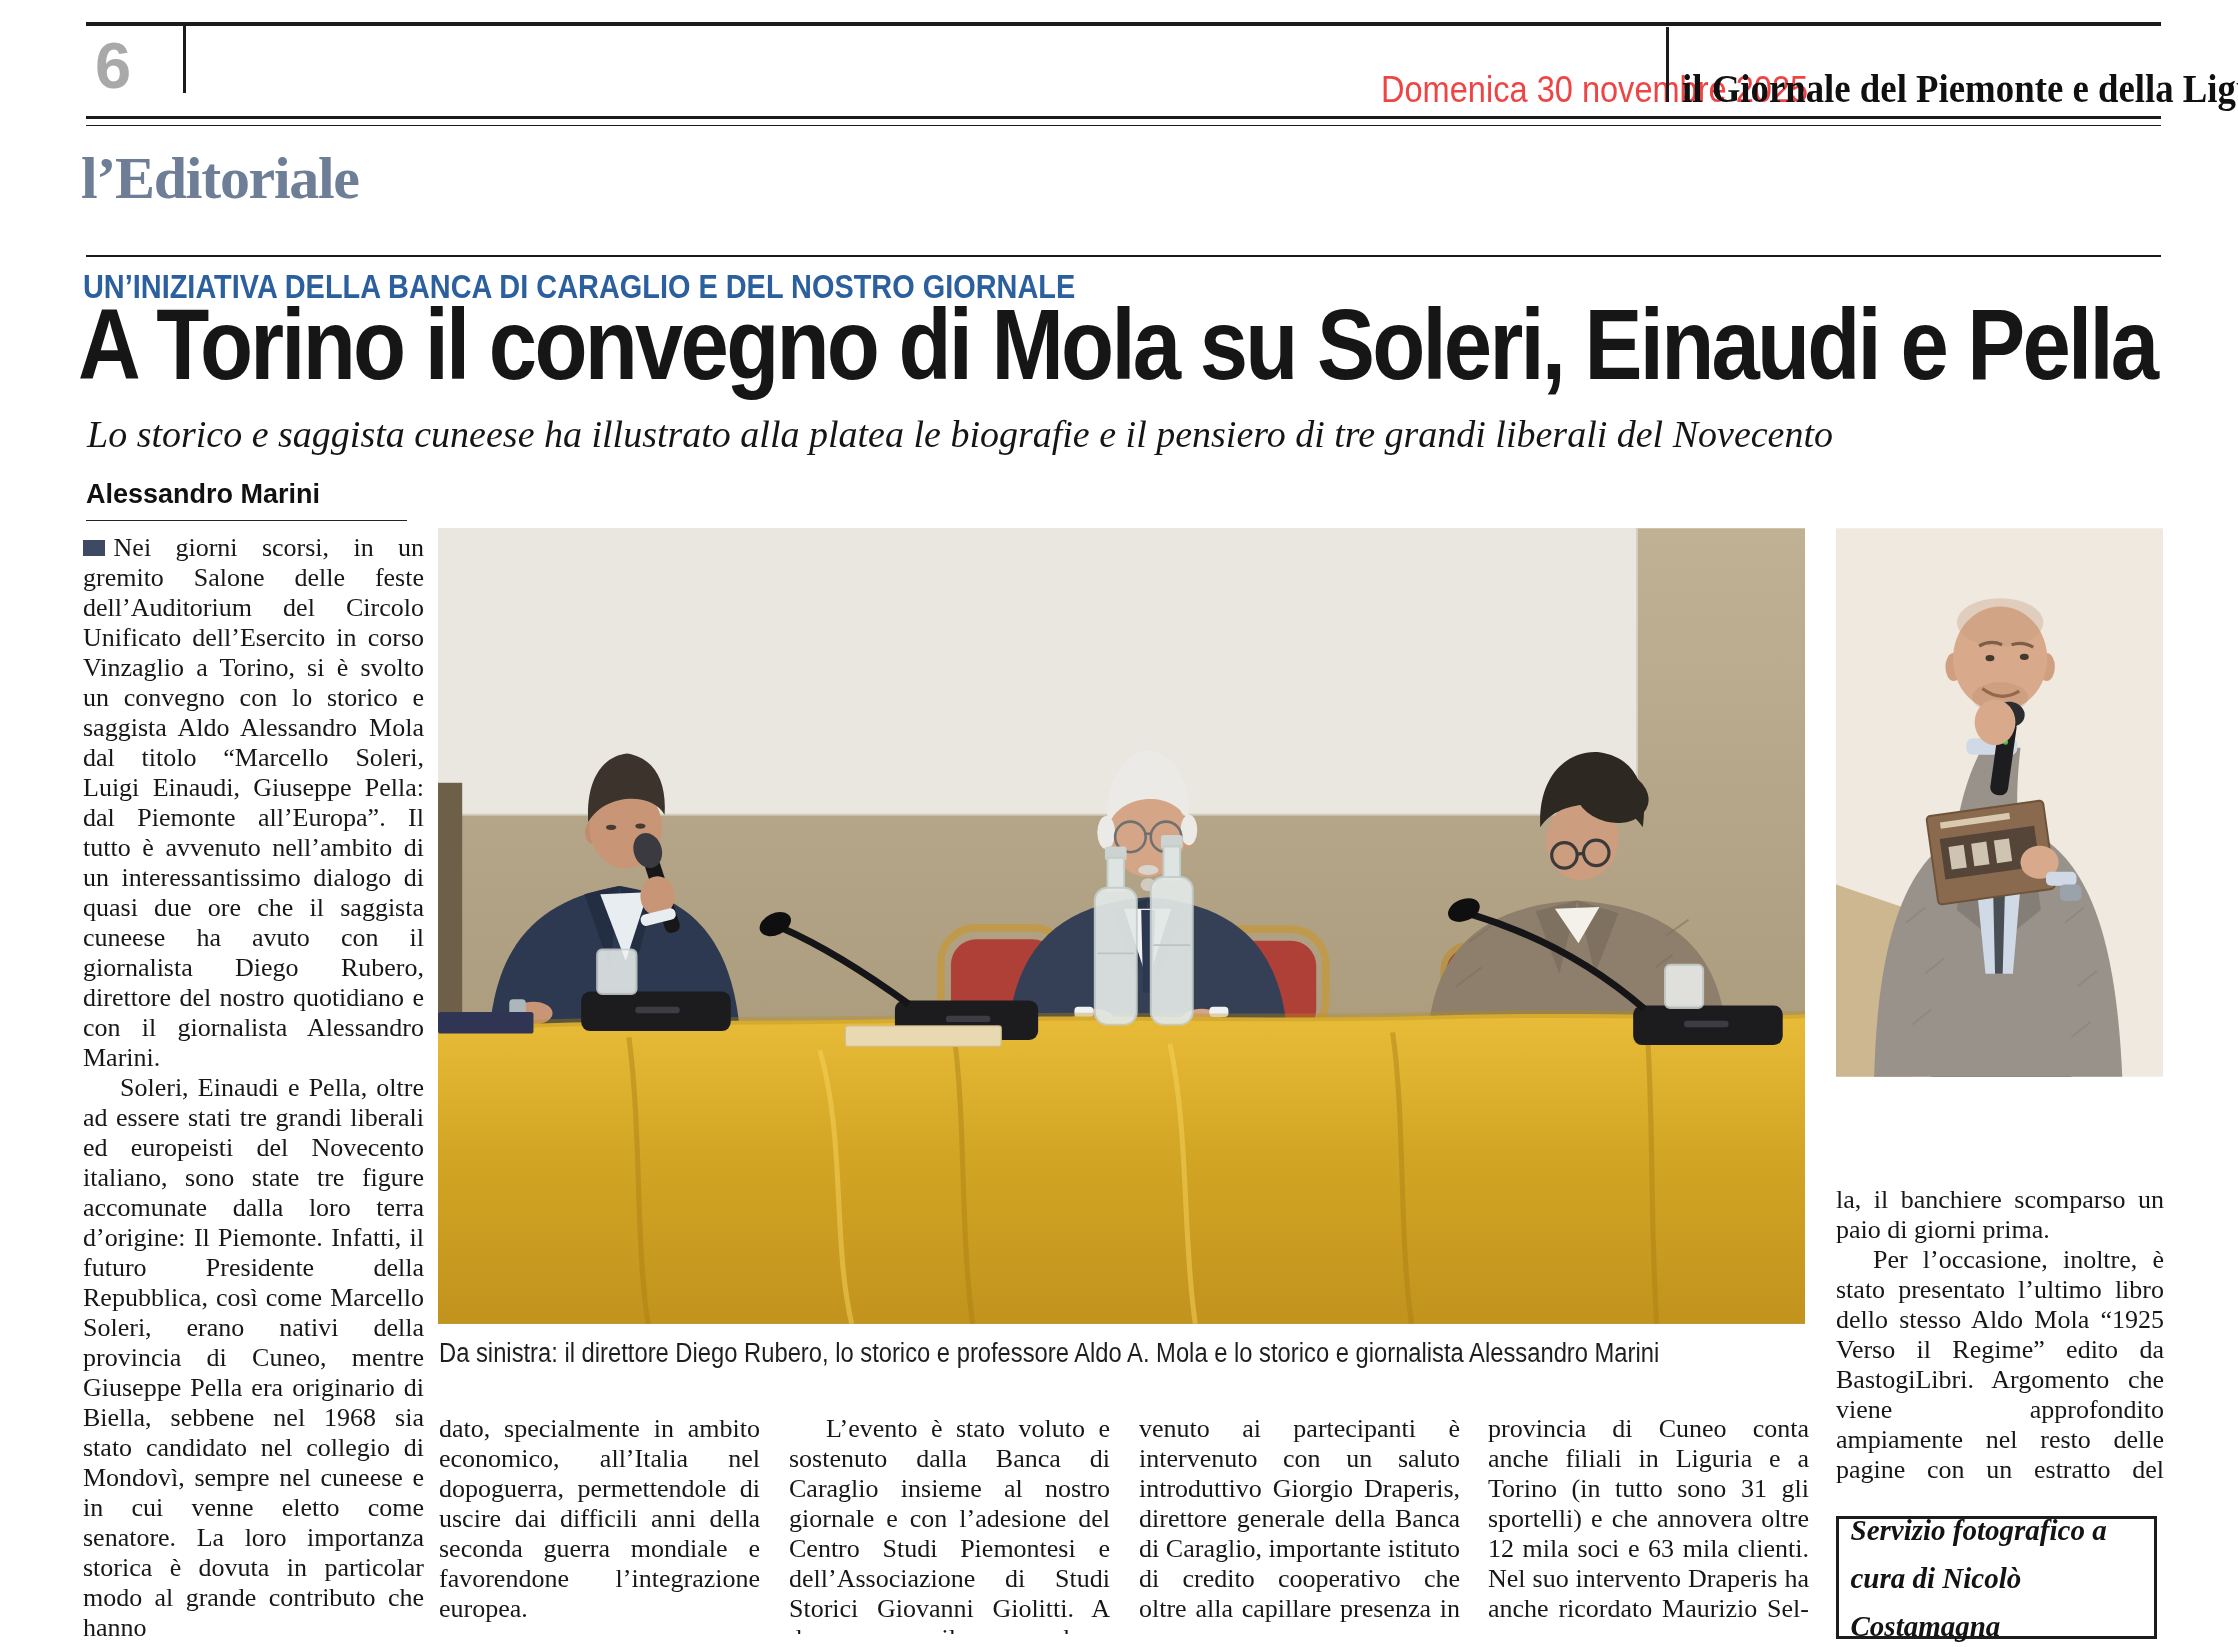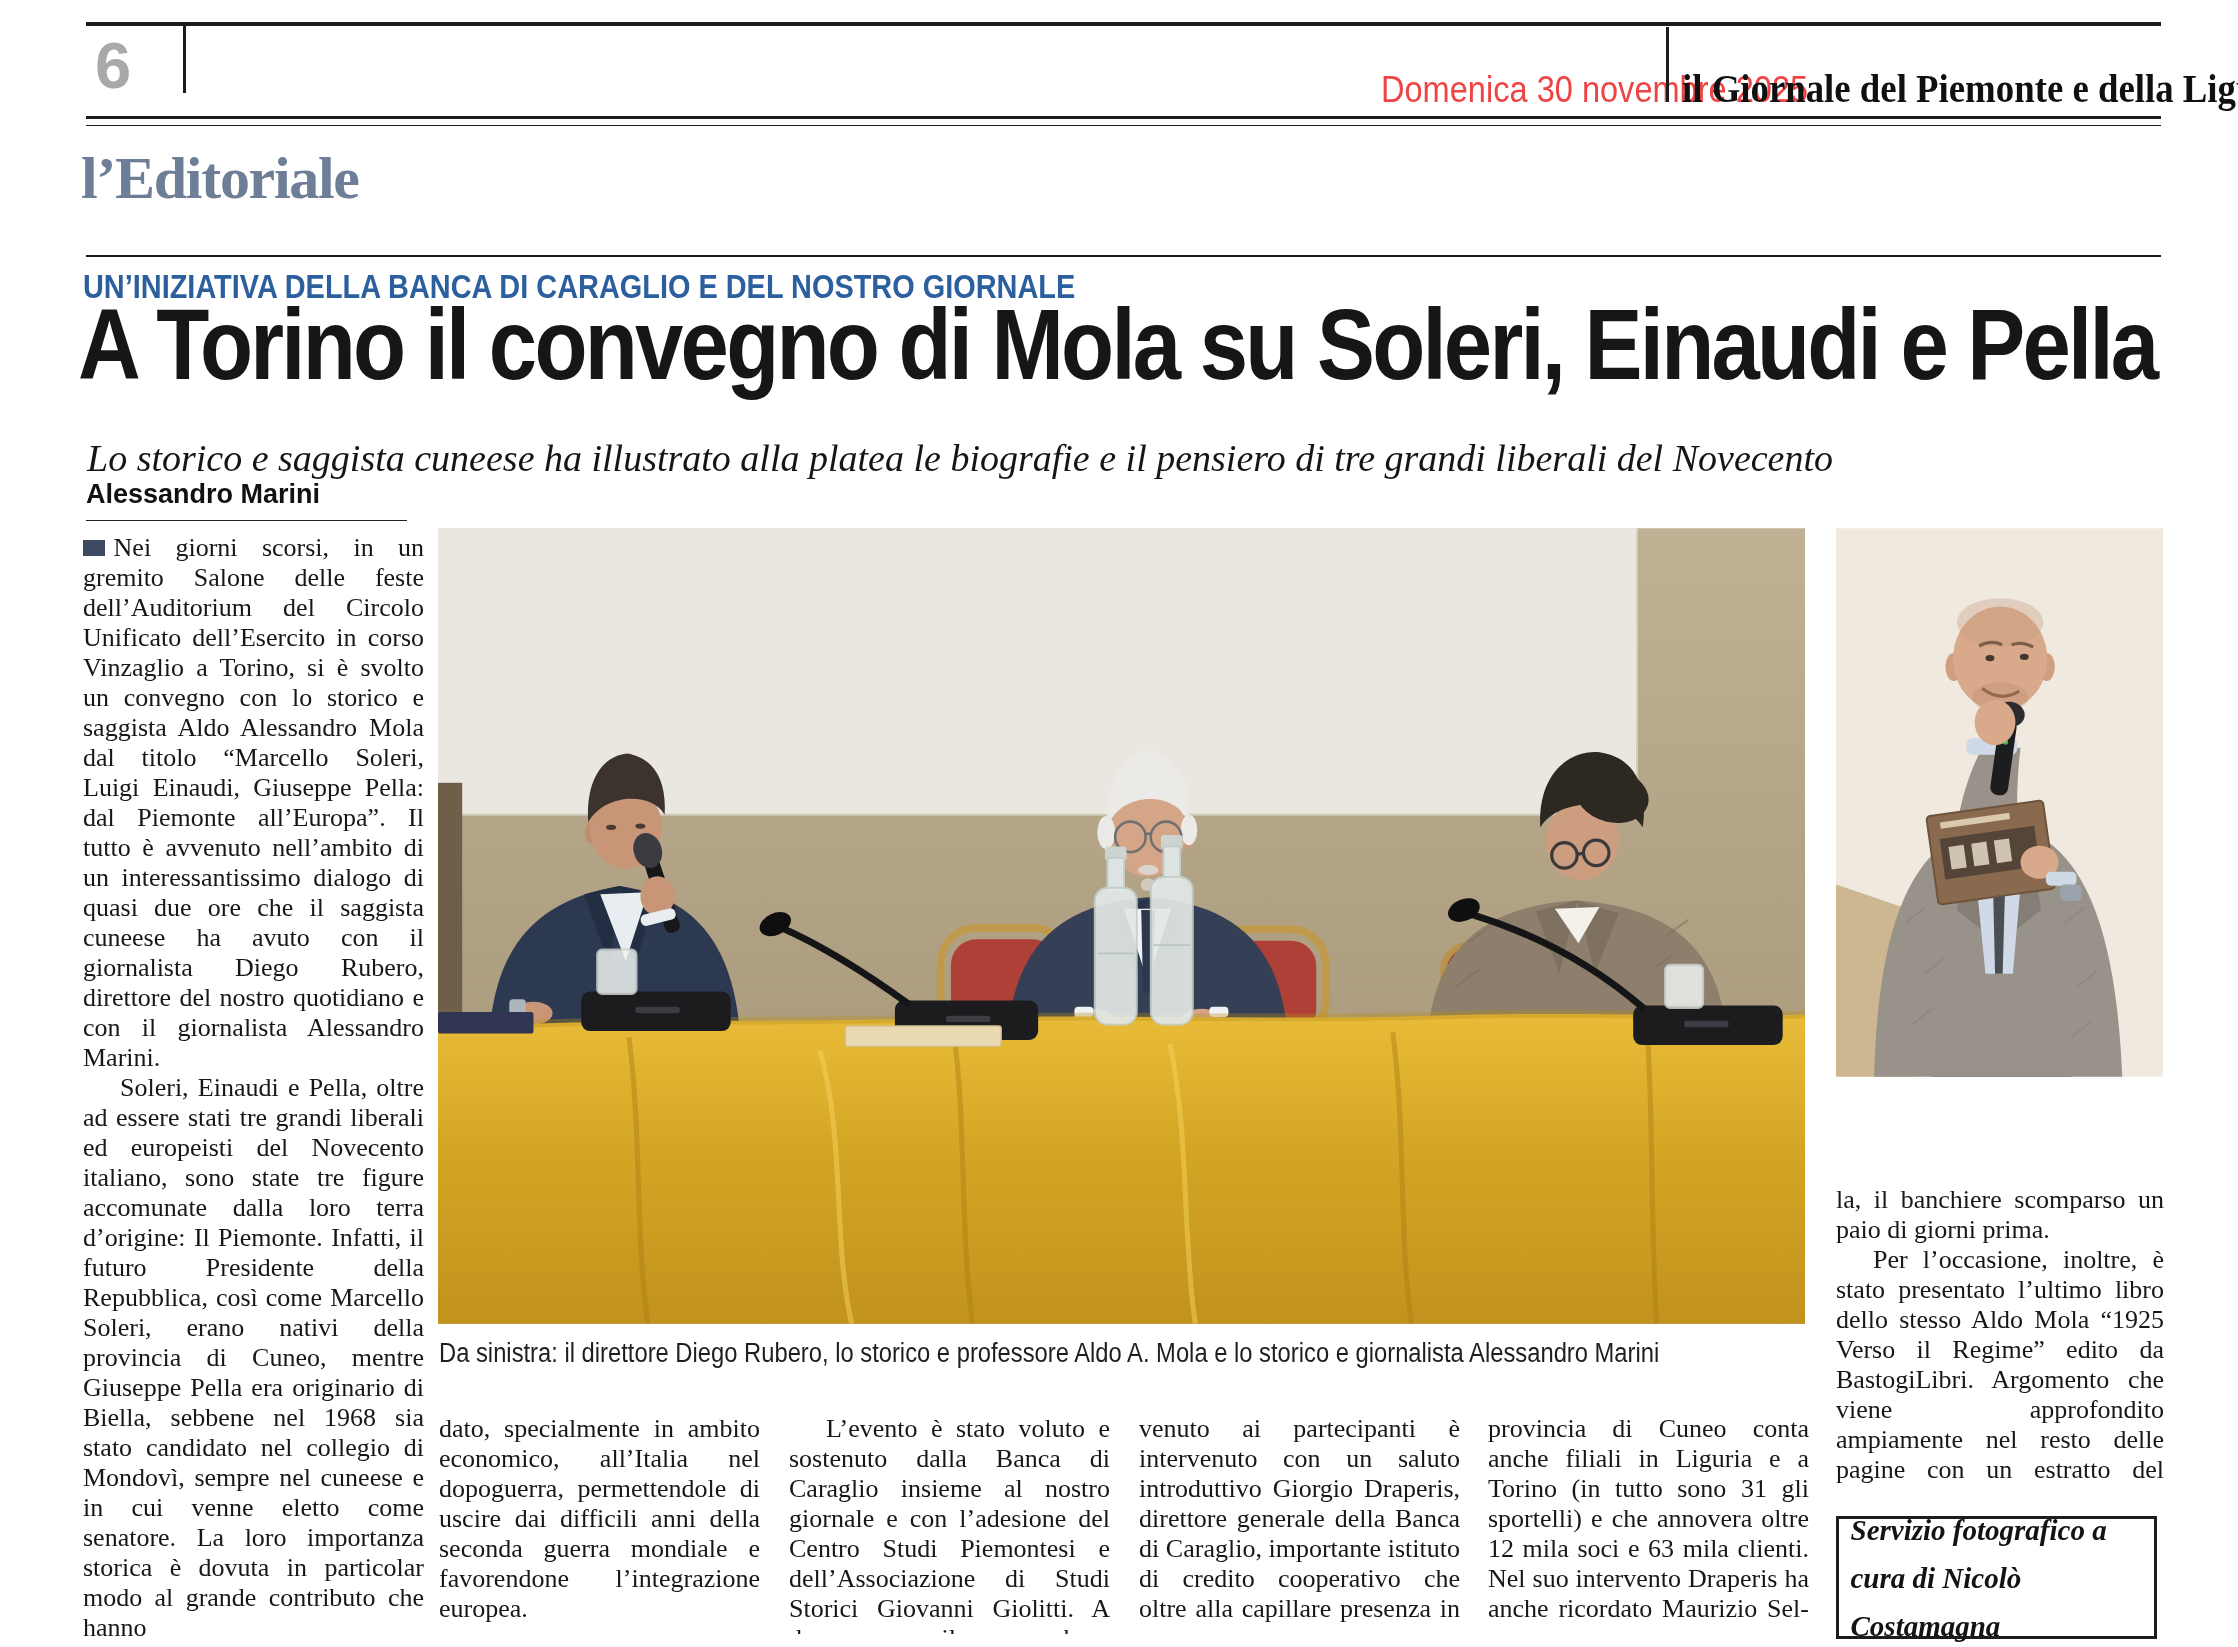--- a/index.html
+++ b/index.html
@@ -8,21 +8,21 @@
   .abs{position:absolute;}
   .rule{position:absolute;background:#1b1b1b;}
   .sans{font-family:"Liberation Sans",sans-serif;}
   .cx{display:inline-block;transform-origin:0 0;white-space:nowrap;}
   .pagenum{font-family:"Liberation Sans",sans-serif;font-weight:700;font-size:65px;line-height:1;color:#a9a9a9;}
   .dateline{font-family:"Liberation Sans",sans-serif;font-size:37px;color:#ef4444;line-height:1;}
   .masthead{font-family:"Liberation Serif",serif;font-weight:700;font-size:40px;color:#101010;line-height:1;}
   .section{font-family:"Liberation Serif",serif;font-weight:700;font-size:60px;line-height:1;color:#6d7e96;letter-spacing:-1.3px;}
   .kicker{font-family:"Liberation Sans",sans-serif;font-weight:700;font-size:34px;color:#2b5f9e;letter-spacing:0px;}
   .headline{font-family:"Liberation Sans",sans-serif;font-weight:700;font-size:101px;line-height:1;color:#161616;letter-spacing:-3.2px;}
-  .subhead{font-family:"Liberation Serif",serif;font-style:italic;font-size:38px;color:#151515;line-height:1.05;margin-top:24px;}
+  .subhead{font-family:"Liberation Serif",serif;font-style:italic;font-size:38px;color:#151515;line-height:1.05;}
   .byline{font-family:"Liberation Sans",sans-serif;font-weight:700;font-size:27px;color:#111;
           border-bottom:1.9px solid #222;padding-bottom:10.2px;width:321px;}
   .bodytxt{font-size:26px;line-height:30px;text-align:justify;color:#171717;}
   .cont{text-align-last:justify;}
   .indent{text-indent:37px;}
   .bullet{display:inline-block;width:21.6px;height:16.5px;background:#3d4a61;margin-right:9px;}
   .caption{font-family:"Liberation Sans",sans-serif;font-size:27px;color:#1e1e1e;line-height:31px;}
   .creditbox{border:3.2px solid #1c1c1c;width:315px;height:117px;display:flex;align-items:center;}
   .creditbox div{font-family:"Liberation Serif",serif;font-style:italic;font-weight:700;
                  font-size:29px;line-height:48px;padding:0 11.5px;color:#131313;}

